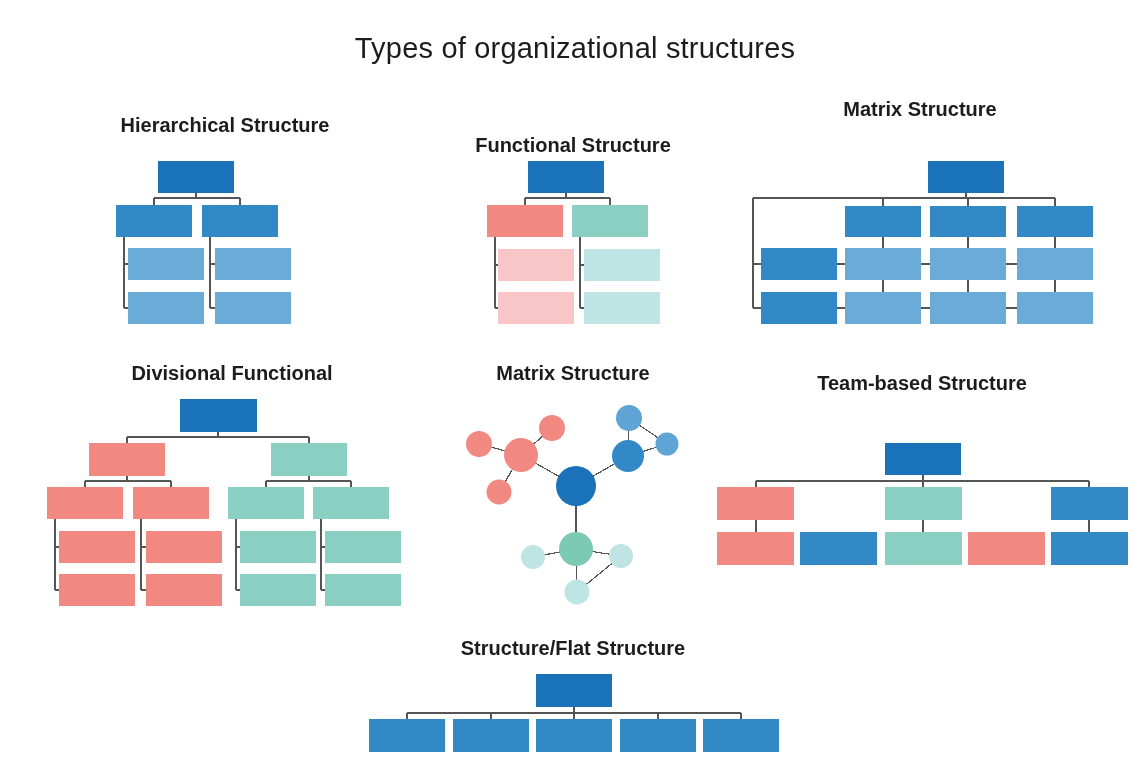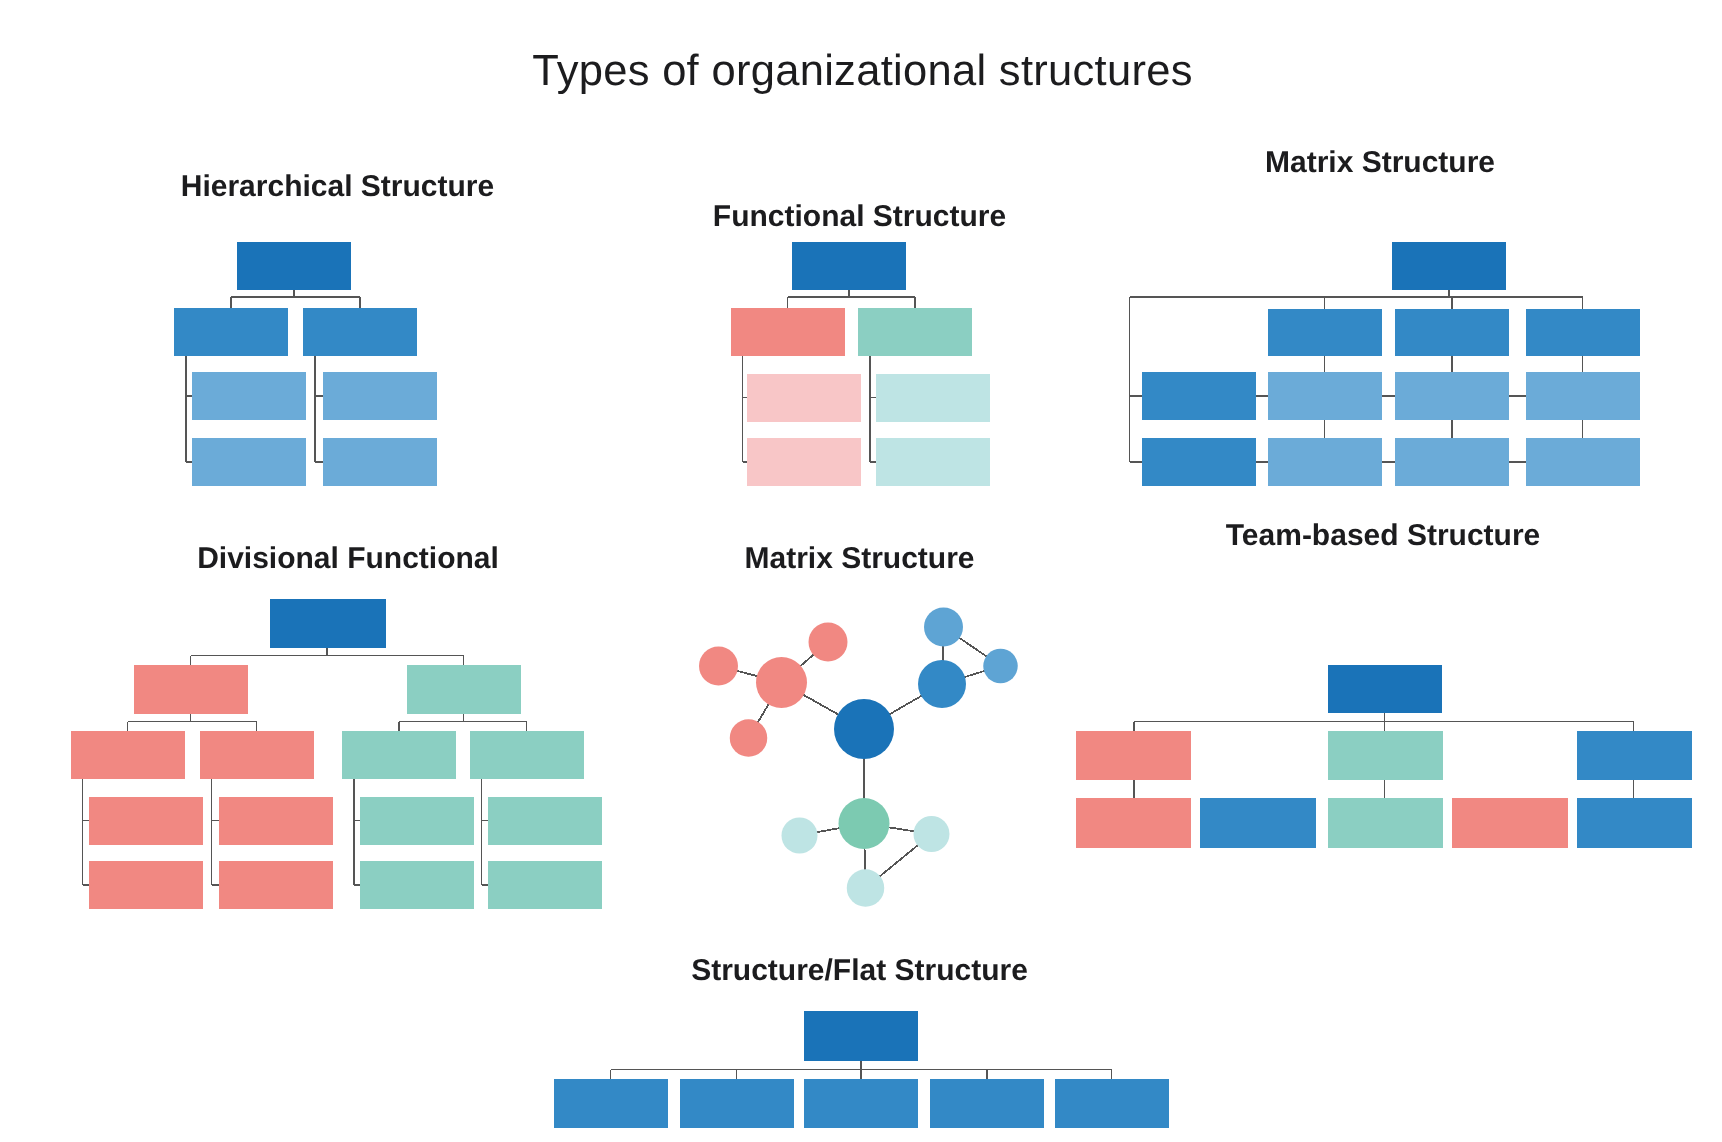--- a/index.html
+++ b/index.html
@@ -215,15 +215,15 @@
         <rect x="536" y="719" width="76" height="33" fill="#3389c6" class="org-box"></rect>
         <rect x="620" y="719" width="76" height="33" fill="#3389c6" class="org-box"></rect>
         <rect x="703" y="719" width="76" height="33" fill="#3389c6" class="org-box"></rect>
       </g>
     </svg>
 <div class="diagram-label" style="left: 225px; top: 125px;">Hierarchical Structure</div>
     <div class="diagram-label" style="left: 573px; top: 125px; margin-top: 20px;">Functional Structure</div>
     <div class="diagram-label" style="left: 920px; top: 109px;">Matrix Structure</div>
     <div class="diagram-label" style="left: 232px; top: 373px;">Divisional Functional</div>
     <div class="diagram-label" style="left: 573px; top: 373px;">Matrix Structure</div>
-    <div class="diagram-label" style="left: 922px; top: 358px;">Team-based Structure</div>
+    <div class="diagram-label" style="left: 922px; top: 383px;">Team-based Structure</div>
     <div class="diagram-label" style="left: 573px; top: 648px;">Structure/Flat Structure</div>
   </div>
 
 </body></html>

